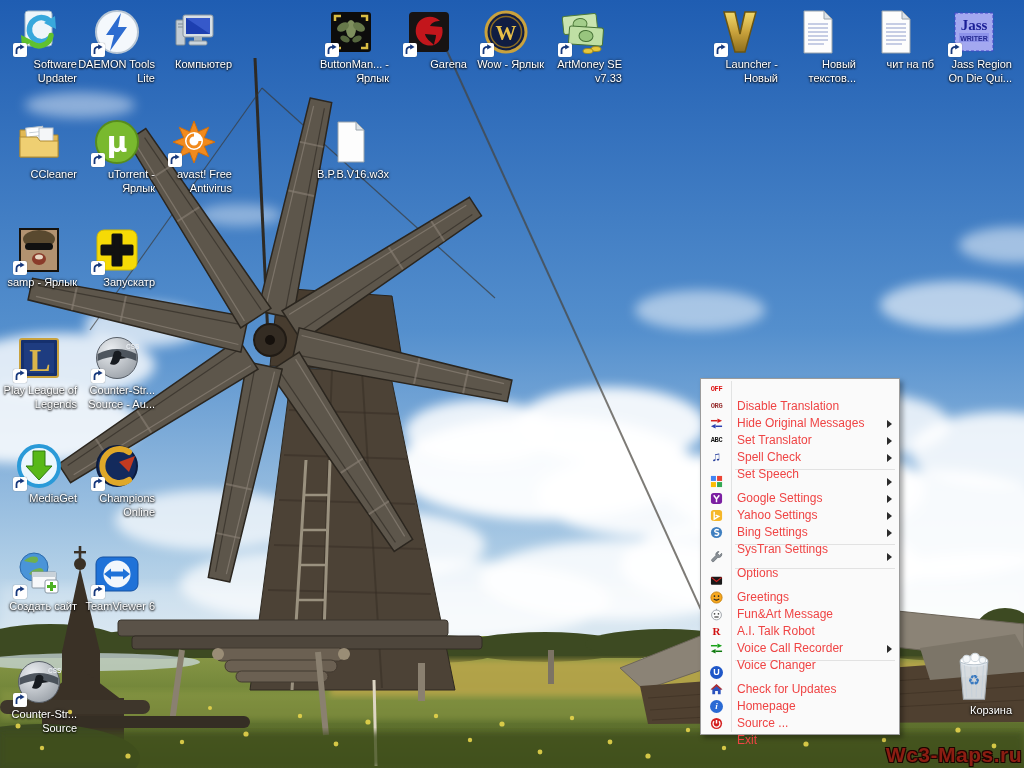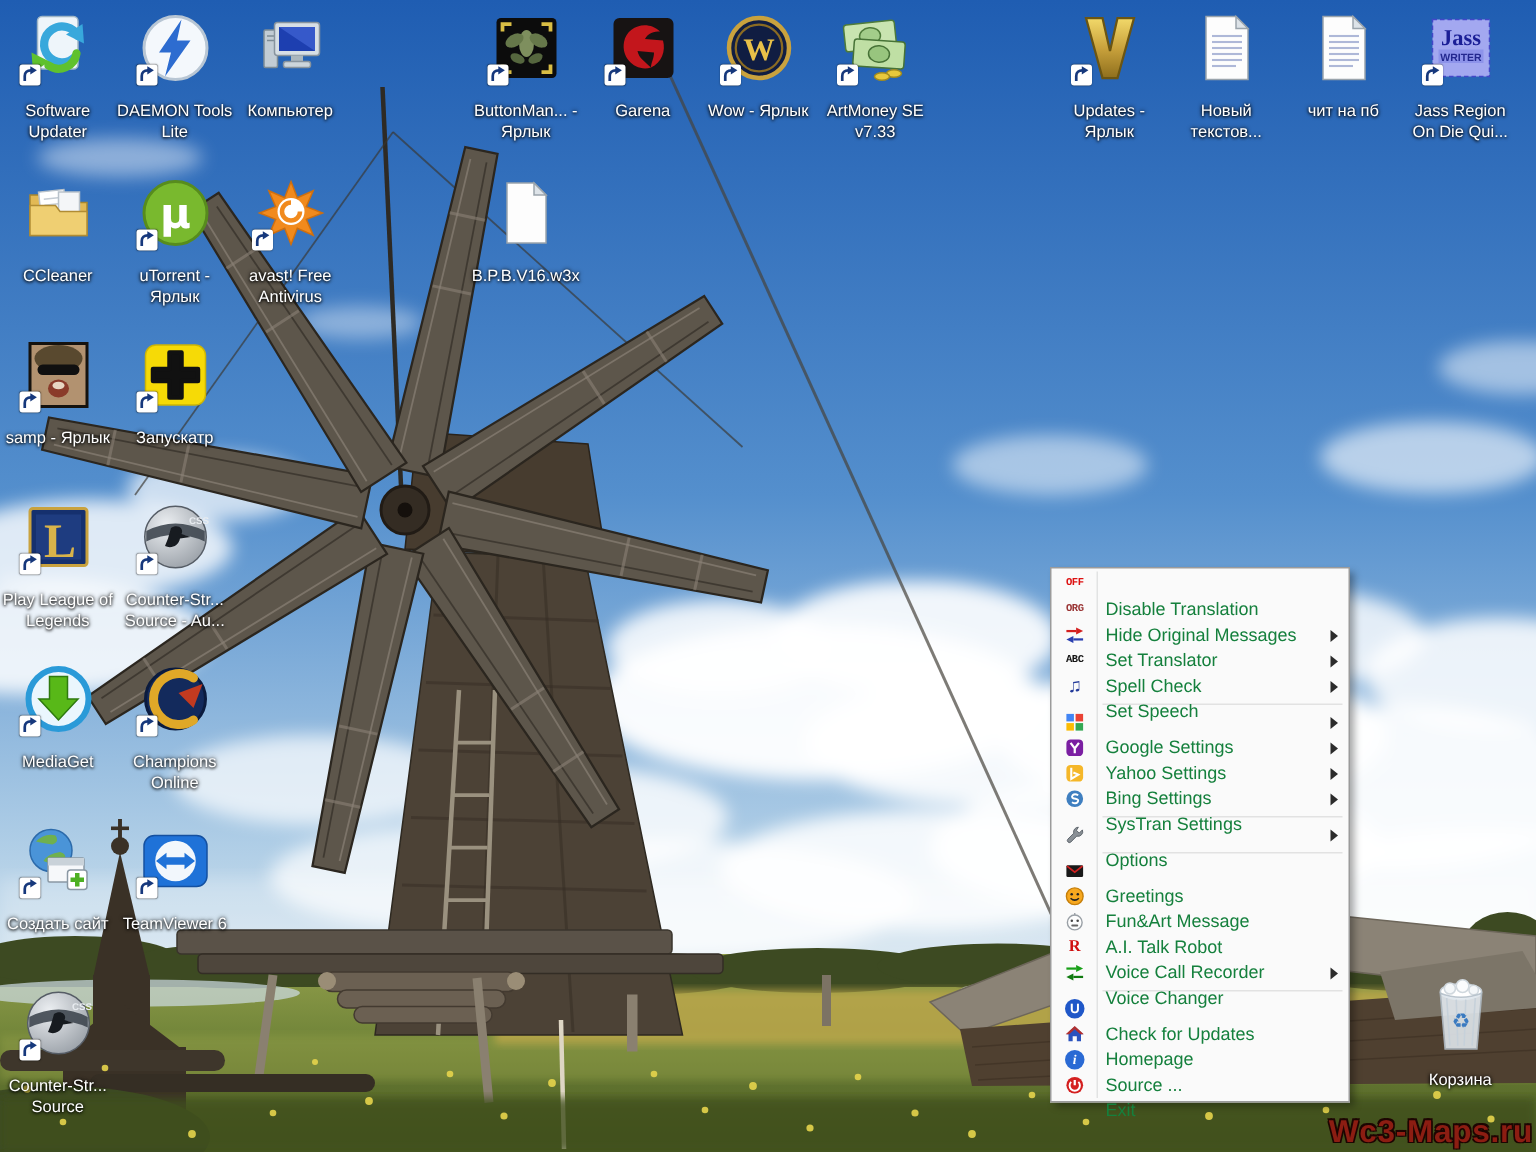--- a/index.html
+++ b/index.html
@@ -9,33 +9,33 @@
   #wallpaper { position:absolute; left:0; top:0; width:1024px; height:768px; }
 
   
   .dicon { position:absolute; width:77px; text-align:center; cursor:default; }
   .art { position:relative; width:48px; height:48px; margin:0 auto; }
   .art svg { width:100%; height:100%; display:block; }
   .art.tall { height:50px; }
   .sc { position:absolute; left:-2px; bottom:-1px; width:14px; height:14px;
         background:#fff; border-radius:2px; box-shadow:0 0 1px rgba(0,0,0,.55); }
   .sc svg { width:14px; height:14px; display:block; }
-  .dlabel { margin-top:11px; font-size:11px; line-height:14px; color:#fff;
-            text-shadow:0 1px 2px #000, 0 0 3px rgba(0,0,0,.9); word-wrap:break-word; }
+  .dlabel { margin-top:1px; font-size:11px; line-height:14px; color:#fff;
+            text-shadow:0 1px 2px #000, 0 0 3px rgba(0,0,0,.9); word-wrap:break-word;text-align:right; }
 
   
   #ctxmenu { position:absolute; left:700px; top:378px; width:200px;
              background:#fafafa; border:1px solid #9b9b9b; padding:2px 0;
              box-shadow:3px 3px 5px rgba(0,0,0,.35); z-index:50; }
   #ctxmenu::before { content:""; position:absolute; left:30px; top:2px; bottom:2px;
              width:1px; background:#e2e3e3; }
   .mi { display:flex; align-items:center; height:17px; position:relative; }
   .mgut { width:31px; flex:none; display:flex; align-items:center; justify-content:center; }
   .mgut svg { width:13px; height:13px; display:block; }
-  .mlabel { flex:1; font-size:12px; color:#15803d; padding-left:5px; white-space:nowrap;margin-top:32px; }
+  .mlabel { flex:1; font-size:12px; color:#ef4444; padding-left:5px; white-space:nowrap;margin-top:32px; }
   .marrow { position:absolute; right:7px; top:50%; margin-top:-4px; width:0; height:0;
             border-left:5px solid #2b2b2b; border-top:4px solid transparent;
             border-bottom:4px solid transparent; }
   .msep { height:1px; background:#e2e2e2; margin:3px 4px 3px 34px; }
   .bdg { font-weight:bold; font-family:Liberation Mono, monospace; line-height:1; }
   .i-off  { color:#dd1111; font-size:7px; letter-spacing:-.3px; }
   .i-org  { color:#993333; font-size:7px; letter-spacing:-.3px; }
   .i-abc  { color:#151515; font-size:7px; letter-spacing:-.3px; }
   .i-note { color:#223a9a; font-size:13px; }
   .i-rec  { color:#d01010; font-size:11px; font-family:"Liberation Serif", serif; }
@@ -384,21 +384,21 @@
         </defs>
         <polygon points="8,4 19,4 24,26 29,4 40,4 29,44 19,44" fill="url(#gv)" stroke="#6b5512" stroke-width="1.5"></polygon>
       </svg>
     <span class="sc">
         <svg viewBox="0 0 14 14">
           <path d="M3.5,11 L3.5,7.6 C3.5,5.3 5.2,3.9 7.6,3.9 L8,3.9" fill="none" stroke="#16387c" stroke-width="1.8"></path>
           <polygon points="7.2,1.2 11.6,3.9 7.2,6.6" fill="#16387c"></polygon>
         </svg>
       </span>
   </div>
-  <div class="dlabel">Updates - Ярлык</div>
+  <div class="dlabel">Launcher - Новый</div>
 </div>
 
 <div class="dicon" style="left:779px;top:8px">
   <div class="art">
     <svg viewBox="0 0 48 48">
         <path d="M10,3 h20 l8,8 v34 h-28 z" fill="#fdfdfd" stroke="#9aa4ac"></path>
         <path d="M30,3 l8,8 h-8 z" fill="#dde3e8" stroke="#9aa4ac"></path>
         <g stroke="#aeb8d8" stroke-width="1.4">
           <line x1="14" y1="16" x2="34" y2="16"></line>
           <line x1="14" y1="20" x2="34" y2="20"></line>

